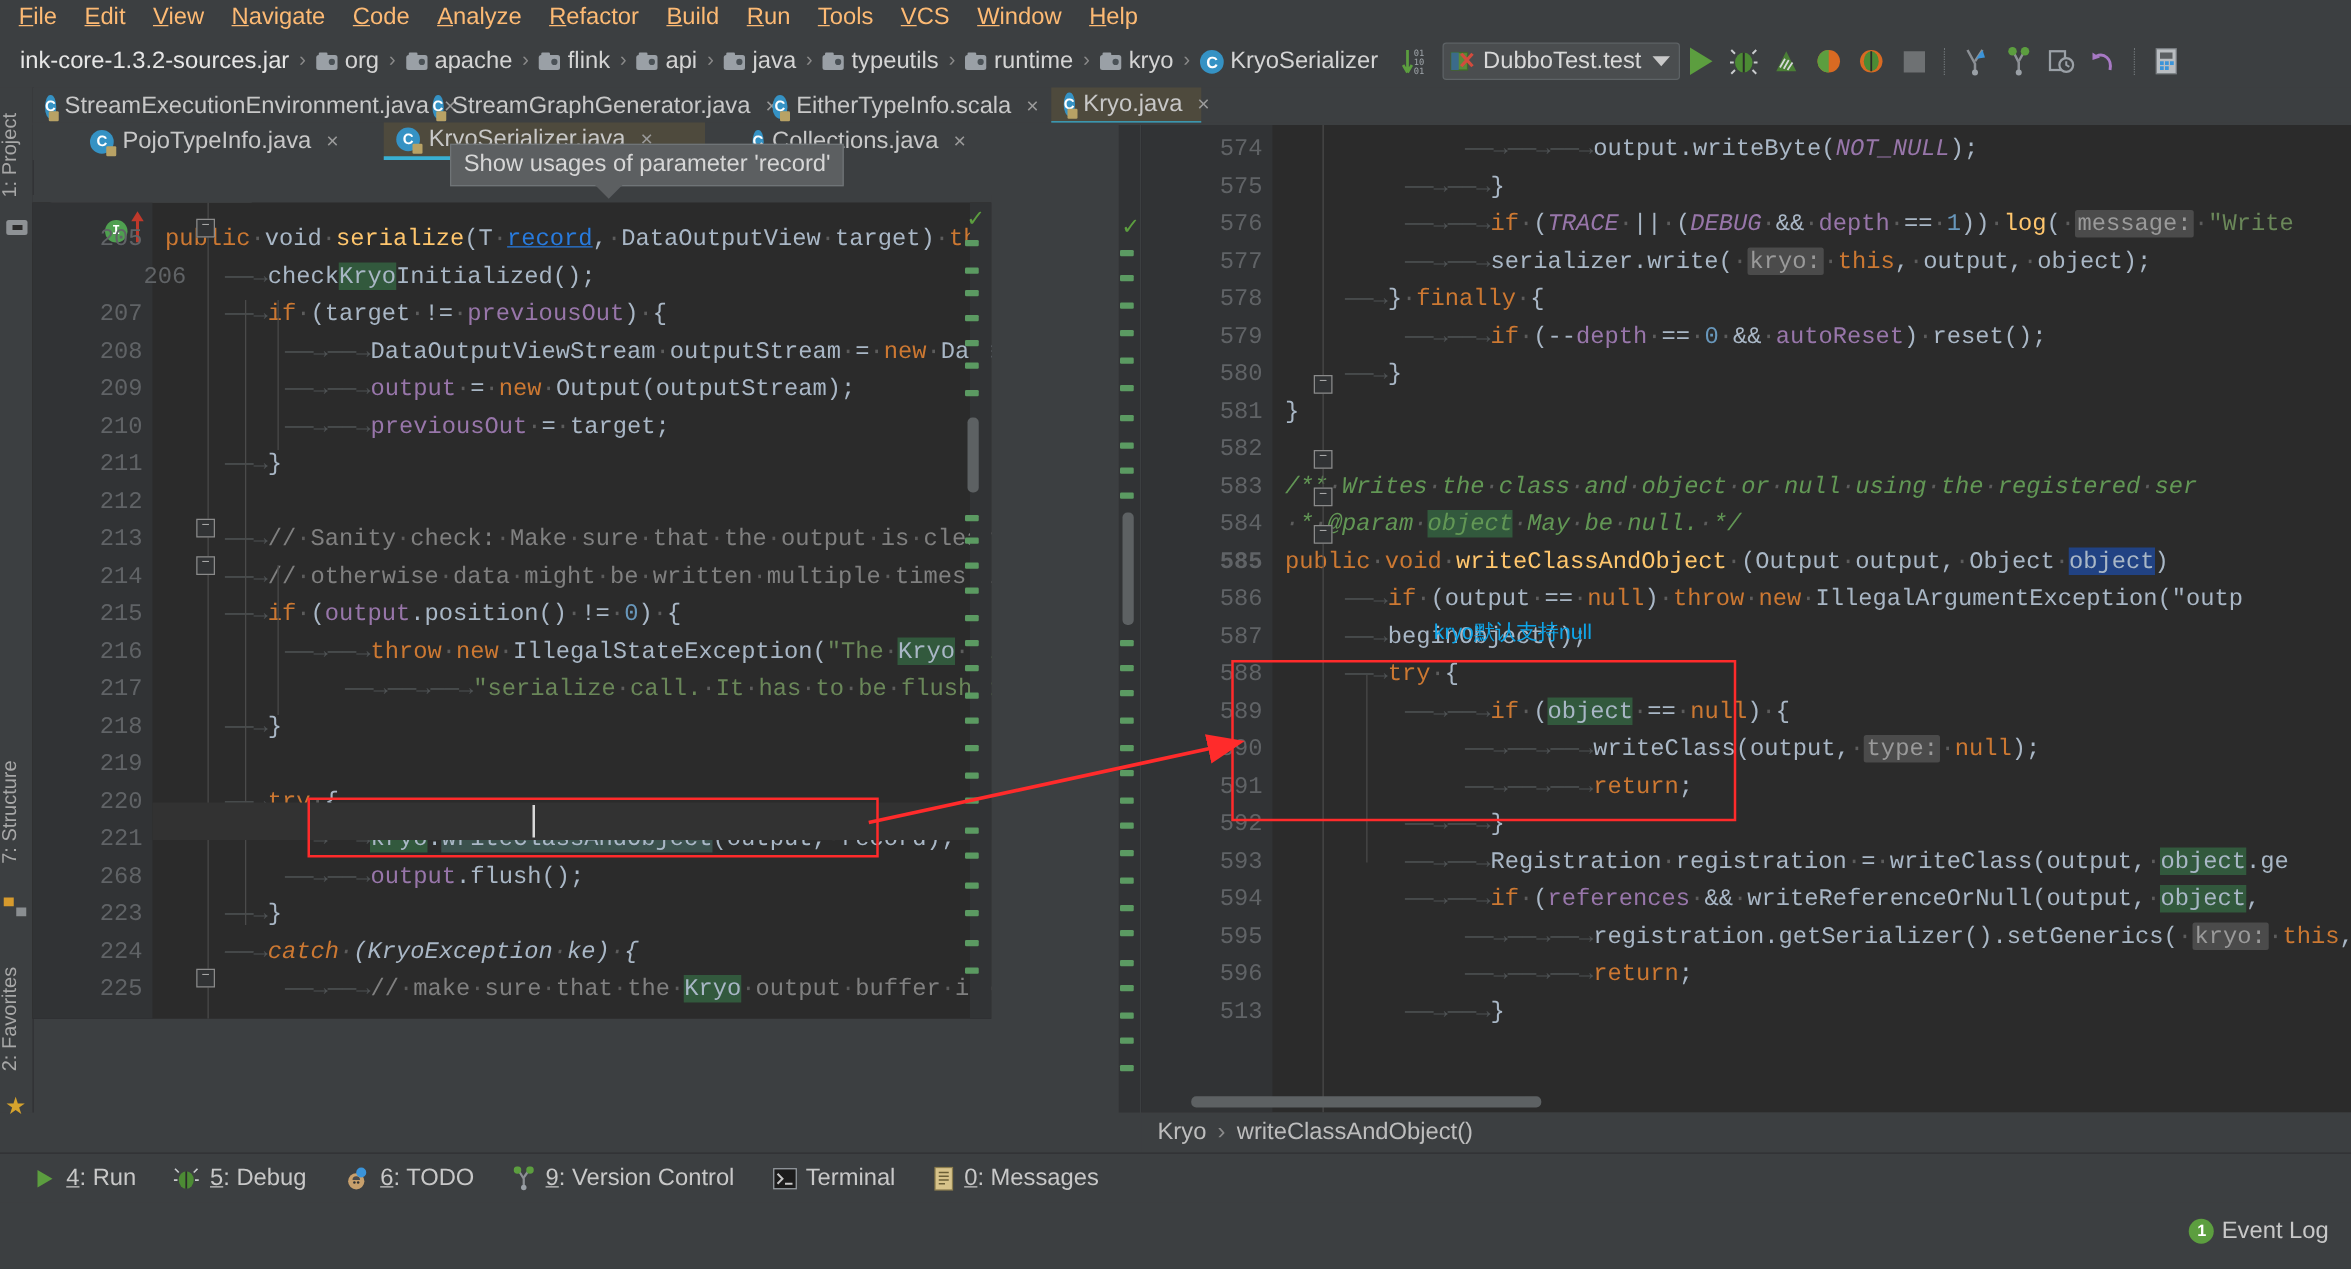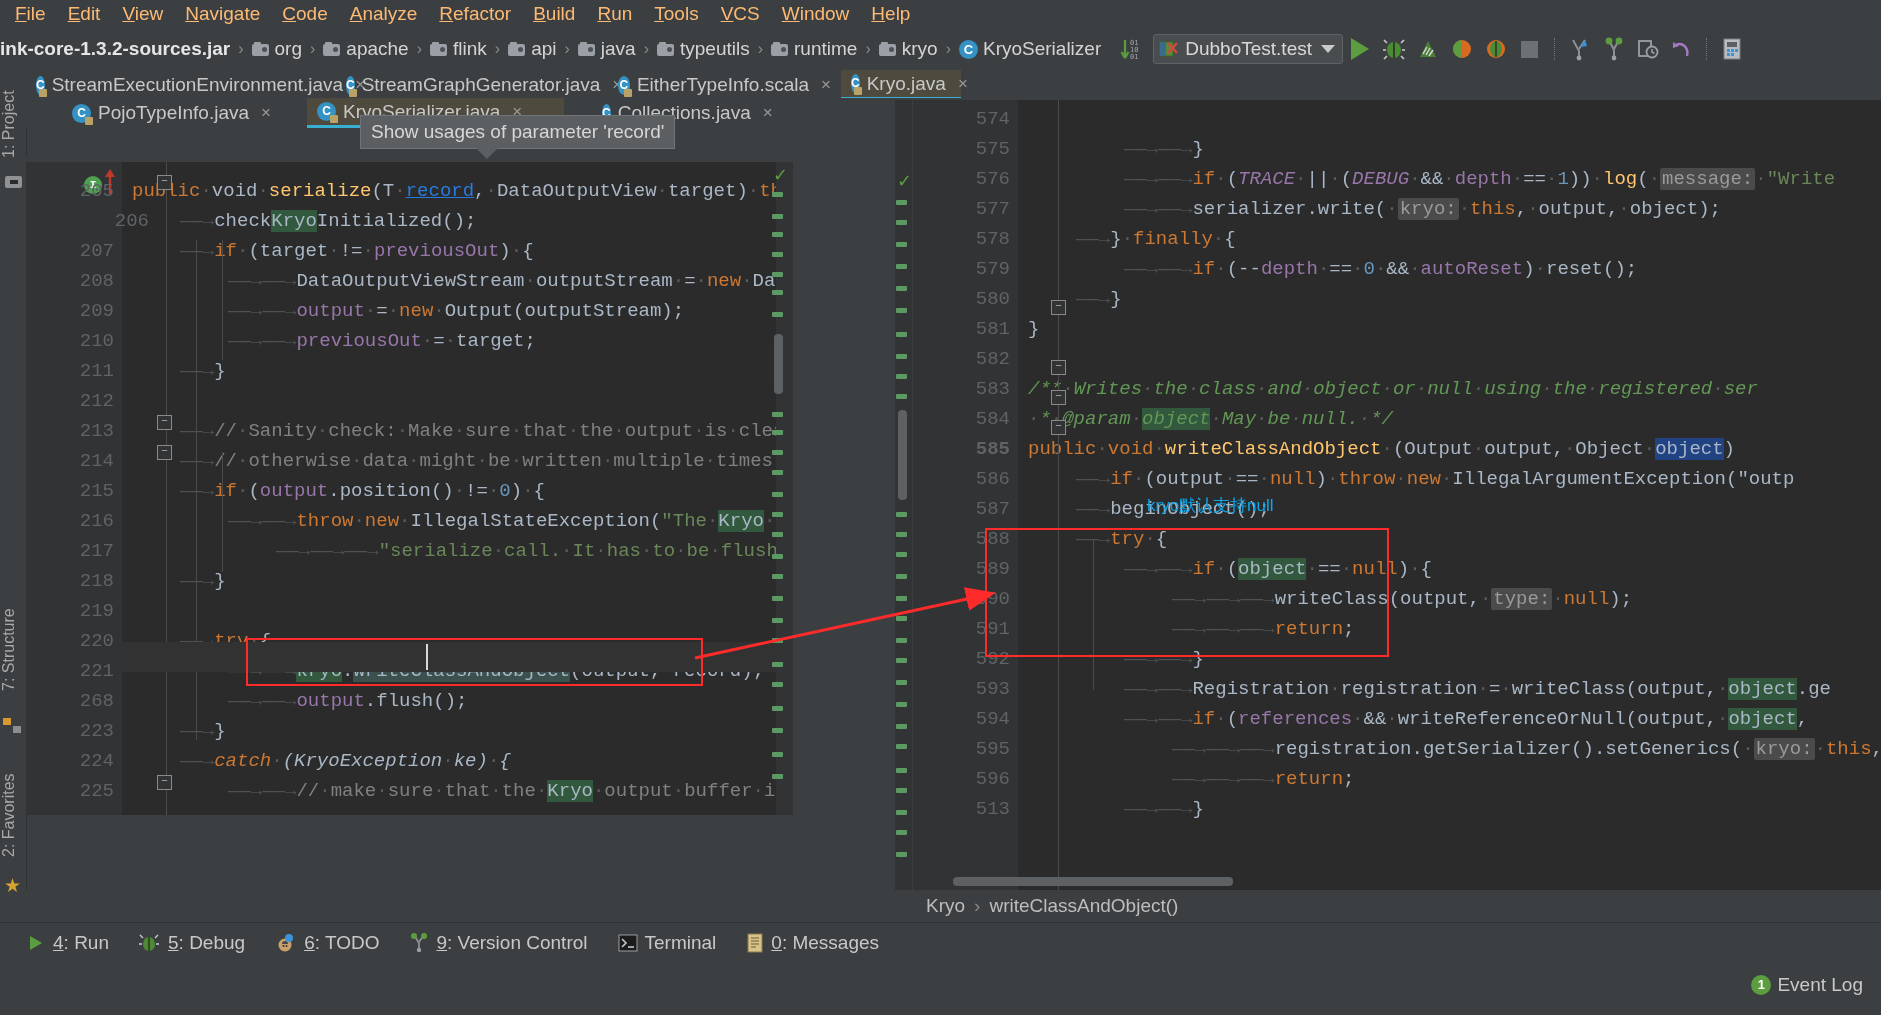--- a/index.html
+++ b/index.html
@@ -21,21 +21,21 @@
   .crumb{display:flex;align-items:center;color:#d4d4d4;font-size:19px;white-space:nowrap;}
   .crumb .ficon{width:17px;height:14px;margin-right:6px;position:relative;display:inline-block;}
   .crumb .ficon::before{content:"";position:absolute;left:0;top:2px;width:17px;height:12px;
       background:#9aa0a6;border-radius:2px;}
   .crumb .ficon::after{content:"";position:absolute;left:2px;top:0px;width:7px;height:4px;
       background:#9aa0a6;border-radius:1px 1px 0 0;}
   .crumb .ficon i{position:absolute;right:2px;top:5px;width:5px;height:5px;background:#4b5257;border-radius:50%;}
   .crumb .cicon{width:19px;height:19px;margin-right:5px;border-radius:50%;
       background:#3592c4;color:#fff;font-size:13px;line-height:19px;text-align:center;font-weight:bold;display:inline-block;}
   .sep{color:#8a8a8a;margin:0 8px;font-size:16px;}
-  .crumb.first{font-weight:bold;color:#e6e6e6;}
+  .crumb.first{font-weight:normal;color:#e6e6e6;padding-left:16px;}
 
   .tb-icons{display:flex;align-items:center;margin-left:14px;gap:0px;}
   .tbi{width:34px;height:32px;display:flex;align-items:center;justify-content:center;position:relative;}
   .runcfg{display:flex;align-items:center;height:30px;background:#4a4d4f;border:1px solid #5e6366;
           border-radius:3px;padding:0 7px 0 5px;margin-left:4px;box-sizing:border-box;}
   .runcfg .txt{color:#d8d8d8;font-size:19px;margin:0 9px 0 6px;white-space:nowrap;}
   .caret{width:0;height:0;border-left:7px solid transparent;border-right:7px solid transparent;border-top:8px solid #c9c9c9;}
   .tdiv{width:1px;height:22px;border-left:1px dotted #6e7477;margin:0 7px;}
 
   .tri-green{width:0;height:0;border-top:11px solid transparent;border-bottom:11px solid transparent;border-left:18px solid #5c9e3f;}
@@ -531,20 +531,21 @@
       <div class="mk" style="top:520px;"></div>
     <div class="mk" style="top:544px;"></div>
       <div class="mk" style="top:566px;"></div>
     <div class="mk" style="top:590px;"></div>
       <div class="mk" style="top:612px;"></div>
   </div>
 
   <div class="editor" id="editor-right">
     <div class="gutter"></div>
     <div class="codearea" id="right-code" style="left:105px;right:0;">
+        <div class="cl" style="top: 8px; left: 154px;"><span class="tabarrow">——→</span><span class="tabarrow">——→</span><span class="tabarrow">——→</span><span class="t">output.writeByte(</span><span class="cst">NOT_NULL</span><span class="t">);</span></div>
         <div class="cl" style="top: 38px; left: 106px;"><span class="tabarrow">——→</span><span class="tabarrow">——→</span><span class="t">}</span></div>
         <div class="cl" style="top: 68px; left: 106px;"><span class="tabarrow">——→</span><span class="tabarrow">——→</span><span class="k">if</span><span class="t"><span class="dot">·</span>(</span><span class="cst">TRACE</span><span class="t"><span class="dot">·</span>||<span class="dot">·</span>(</span><span class="cst">DEBUG</span><span class="t"><span class="dot">·</span>&amp;&amp;<span class="dot">·</span></span><span class="f">depth</span><span class="t"><span class="dot">·</span>==<span class="dot">·</span></span><span class="n">1</span><span class="t">))<span class="dot">·</span></span><span class="m">log</span><span class="t">(<span class="dot">·</span></span><span class="param">message:</span><span class="s"><span class="dot">·</span>"Write</span></div>
         <div class="cl" style="top: 98px; left: 106px;"><span class="tabarrow">——→</span><span class="tabarrow">——→</span><span class="t">serializer.write(<span class="dot">·</span></span><span class="param">kryo:</span><span class="t"><span class="dot">·</span></span><span class="k">this</span><span class="t">,<span class="dot">·</span>output,<span class="dot">·</span>object);</span></div>
         <div class="cl" style="top: 128px; left: 58px;"><span class="tabarrow">——→</span><span class="t">}<span class="dot">·</span></span><span class="k">finally</span><span class="t"><span class="dot">·</span>{</span></div>
         <div class="cl" style="top: 158px; left: 106px;"><span class="tabarrow">——→</span><span class="tabarrow">——→</span><span class="k">if</span><span class="t"><span class="dot">·</span>(--</span><span class="f">depth</span><span class="t"><span class="dot">·</span>==<span class="dot">·</span></span><span class="n">0</span><span class="t"><span class="dot">·</span>&amp;&amp;<span class="dot">·</span></span><span class="f">autoReset</span><span class="t">)<span class="dot">·</span>reset();</span></div>
         <div class="cl" style="top: 188px; left: 58px;"><span class="tabarrow">——→</span><span class="t">}</span></div>
         <div class="cl" style="top: 218px; left: 10px;"><span class="t">}</span></div>
         <div class="cl" style="top: 248px; left: 10px;"></div>
         <div class="cl" style="top: 278px; left: 10px;"><span class="jd">/**<span class="dot">·</span>Writes<span class="dot">·</span>the<span class="dot">·</span>class<span class="dot">·</span>and<span class="dot">·</span>object<span class="dot">·</span>or<span class="dot">·</span>null<span class="dot">·</span>using<span class="dot">·</span>the<span class="dot">·</span>registered<span class="dot">·</span>ser</span></div>
         <div class="cl" style="top: 308px; left: 10px;"><span class="jd"><span class="dot">·</span>*<span class="dot">·</span></span><span class="jd">@param</span><span class="jd"><span class="dot">·</span></span><span class="jd hl">object</span><span class="jd"><span class="dot">·</span>May<span class="dot">·</span>be<span class="dot">·</span>null.<span class="dot">·</span>*/</span></div>

